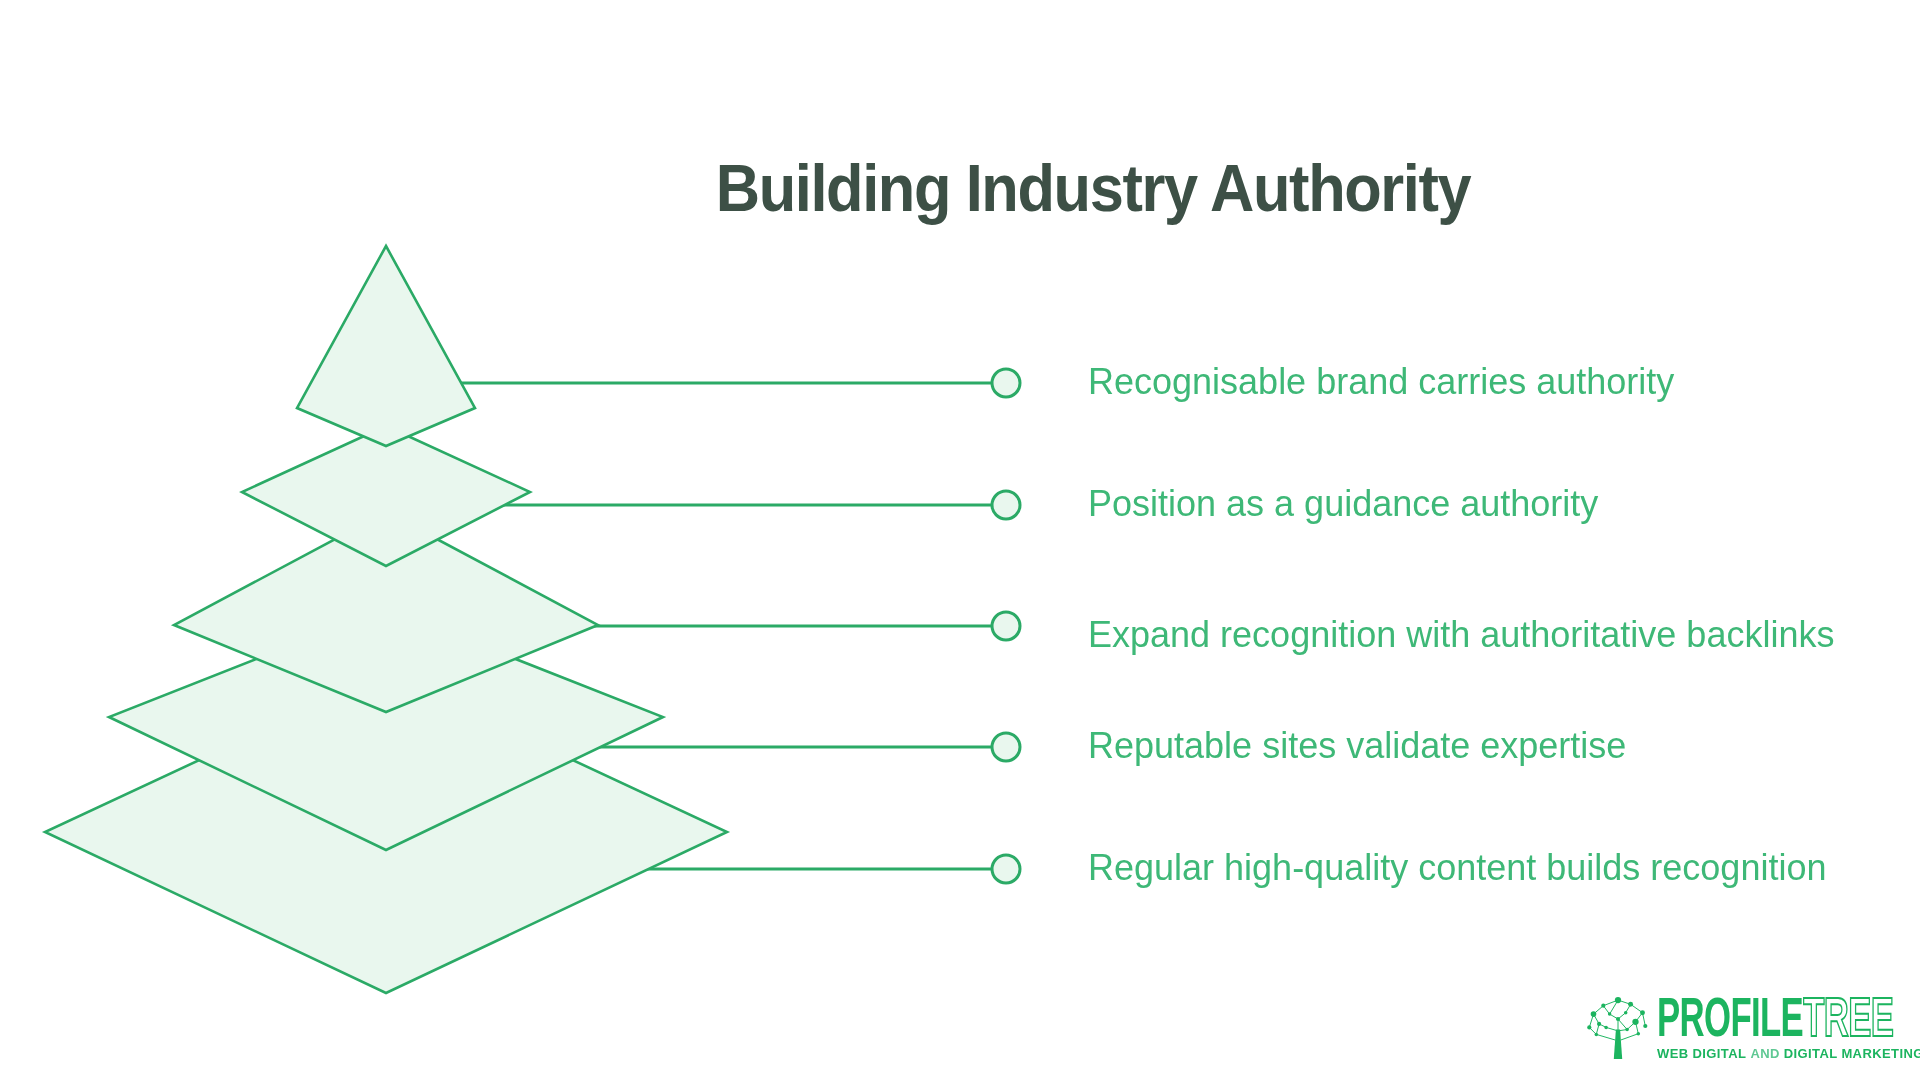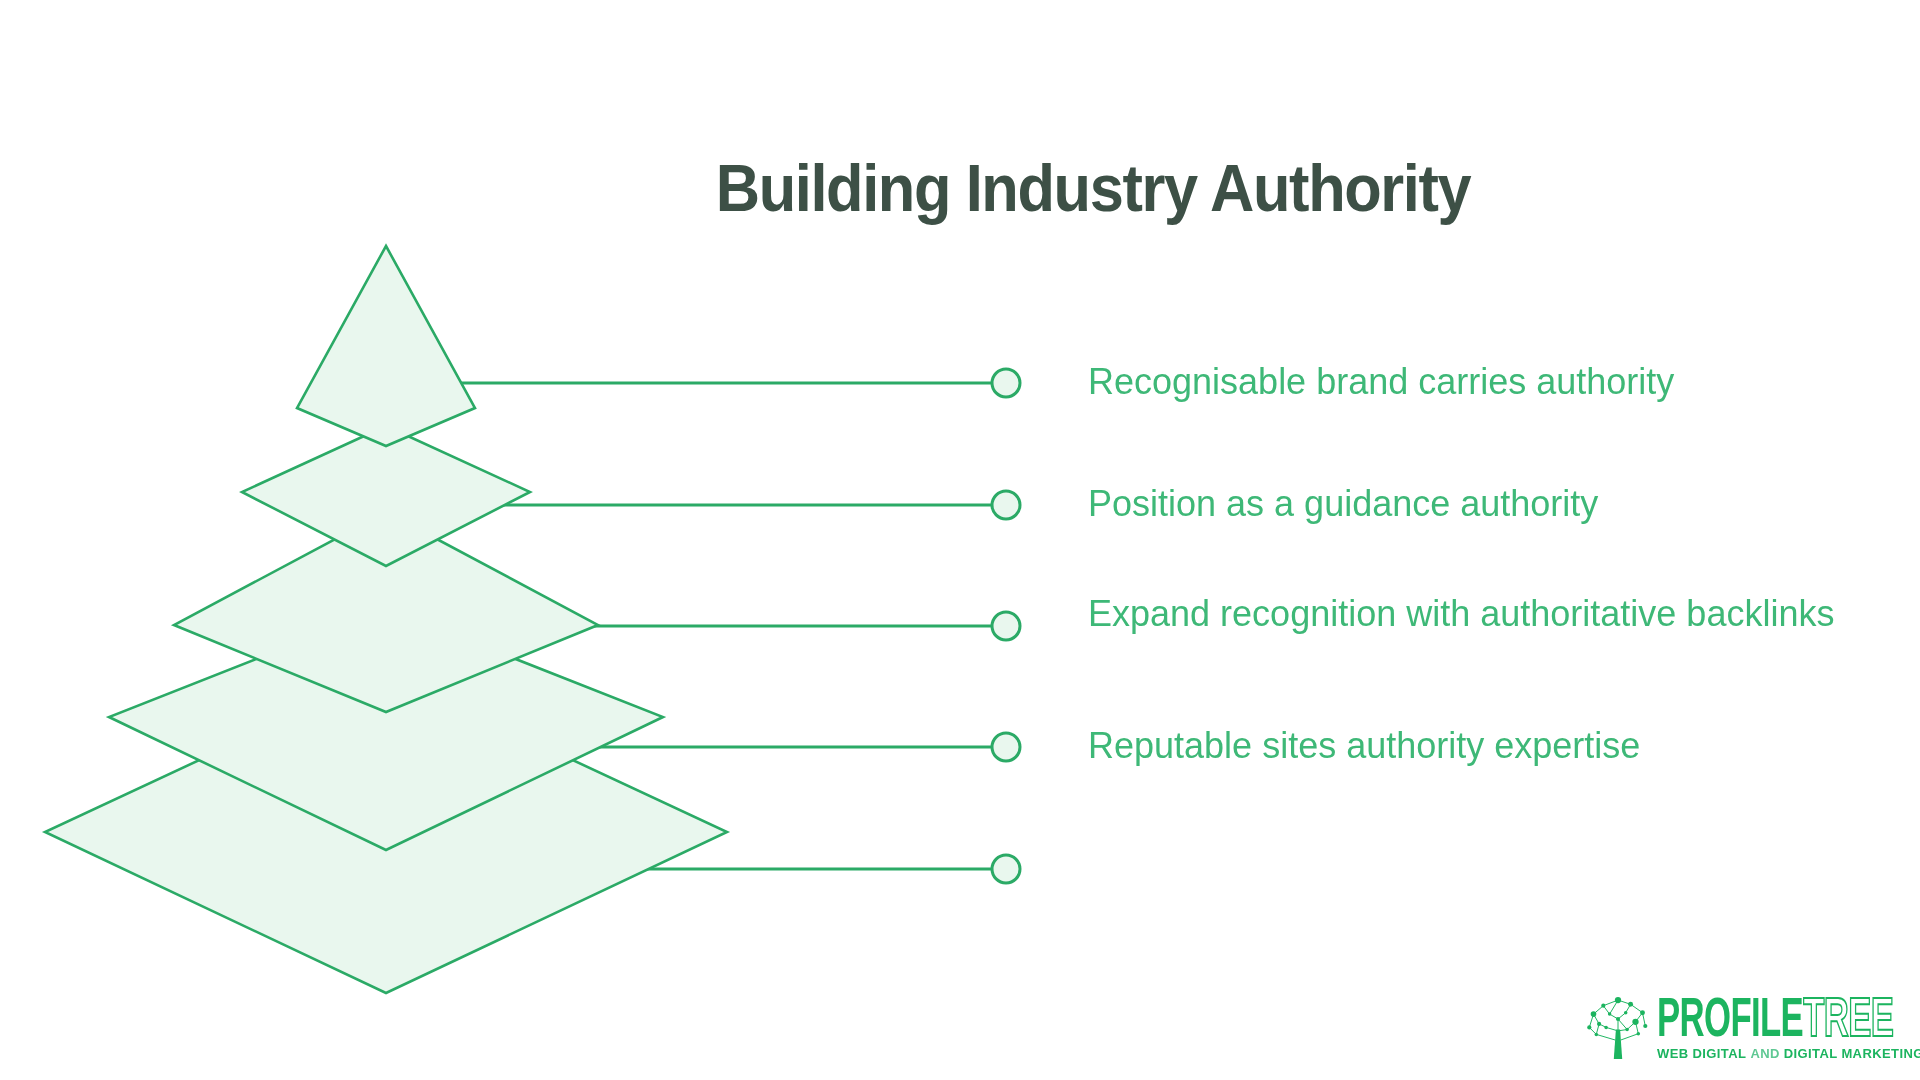--- a/index.html
+++ b/index.html
@@ -75,22 +75,23 @@
 
     <circle class="node-circle" cx="1006" cy="383" r="14"></circle>
     <circle class="node-circle" cx="1006" cy="505" r="14"></circle>
     <circle class="node-circle" cx="1006" cy="626" r="14"></circle>
     <circle class="node-circle" cx="1006" cy="747" r="14"></circle>
     <circle class="node-circle" cx="1006" cy="869" r="14"></circle>
   </svg>
 
   <div class="item-label" style="top:505px">Position as a guidance authority</div>
   <div class="item-label" style="top:383px">Recognisable brand carries authority</div>
-  <div class="item-label" style="top:615px">Expand recognition with authoritative backlinks</div>
-  <div class="item-label" style="top:747px">Reputable sites authority expertise</div>
+  <div class="item-label" style="top:636px">Expand recognition with authoritative backlinks</div>
+  <div class="item-label" style="top:747px">Reputable sites validate expertise</div>
+  <div class="item-label" style="top:869px">Regular high-quality content builds recognition</div>
 
   <div class="logo">
     <svg class="logo-icon" viewBox="0 0 100 100">
       <g stroke="#1cb45f" stroke-width="1.4" fill="none">
         <path d="M50,13 L29,21 M50,13 L68,19 M29,21 L15,33 M29,21 L38,33 M50,13 L38,33
                  M68,19 L61,31 M68,19 L85,31 M15,33 L9,52 M15,33 L23,47 M38,33 L50,40
                  M61,31 L50,40 M85,31 L75,44 M85,31 L89,50 M23,47 L33,52 M50,40 L63,55
                  M75,44 L63,55 M75,44 L79,61 M9,52 L19,62 M23,47 L19,62 M33,52 L50,57
                  M63,55 L50,57 M50,40 L50,57 M19,62 L46,70 M79,61 L54,70"></path>
       </g>

